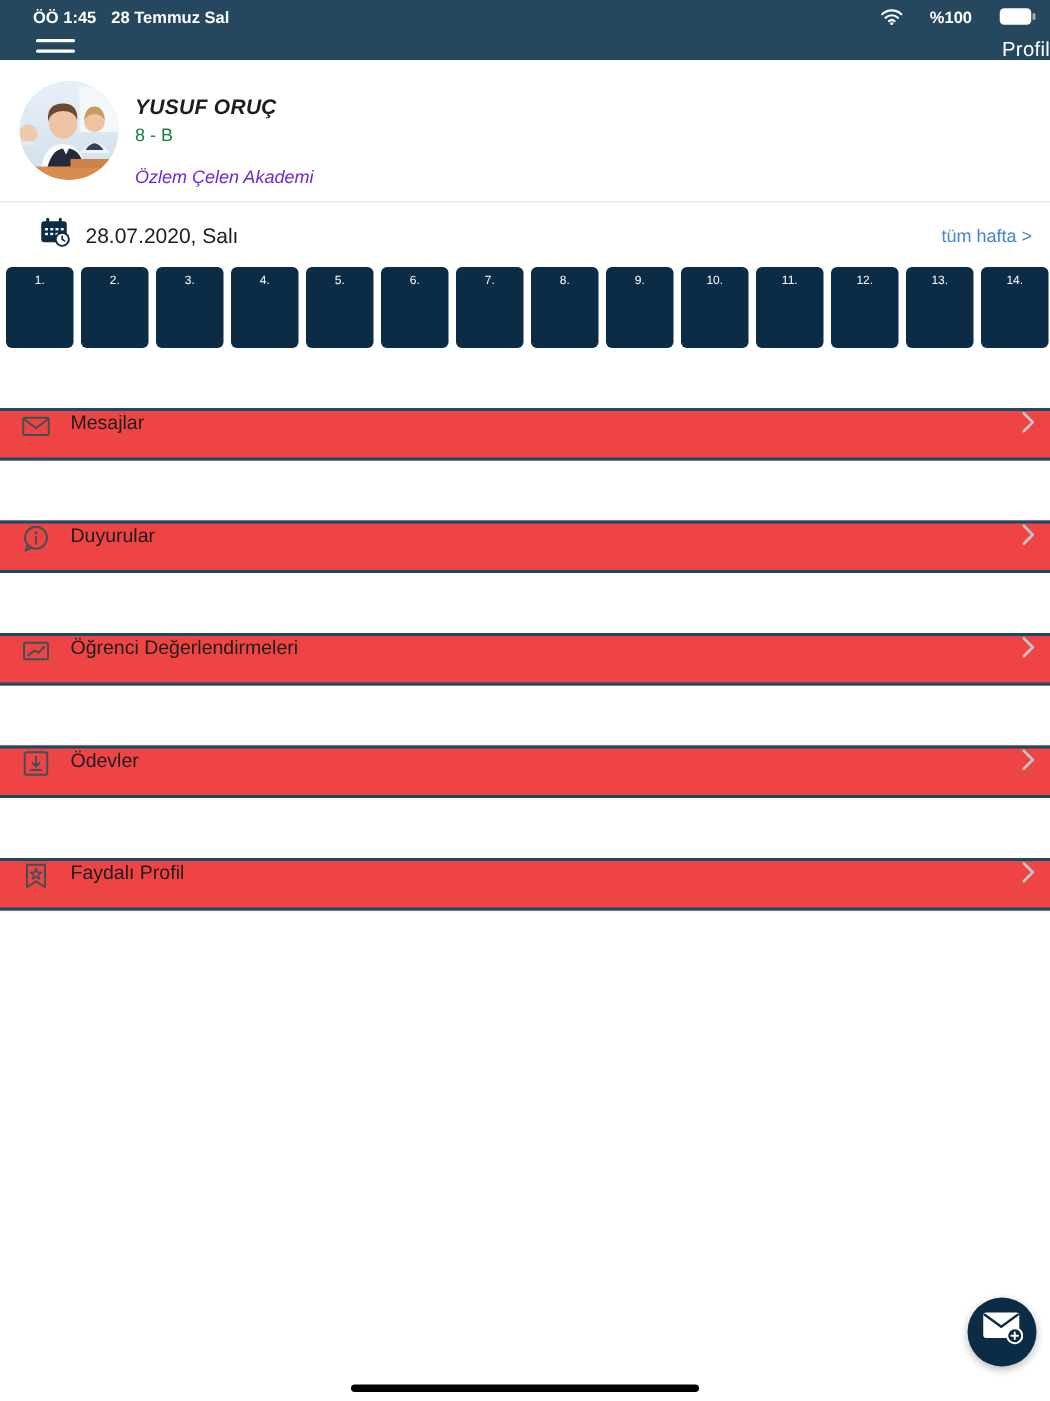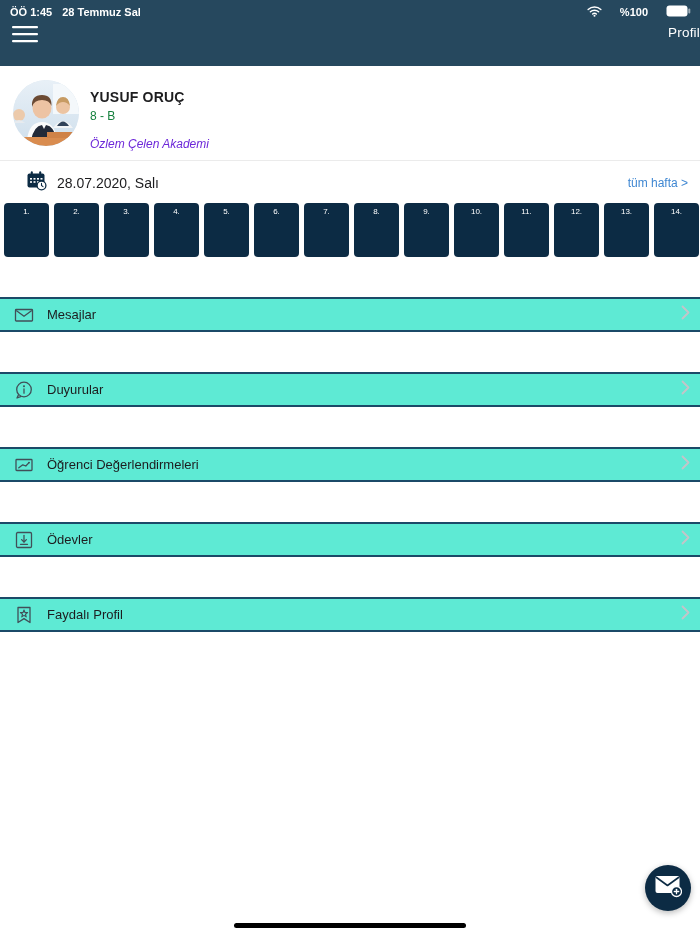--- a/index.html
+++ b/index.html
@@ -1,49 +1,49 @@
 <!DOCTYPE html>
 <html><head>
 <meta charset="utf-8">
 <style>
   * { margin:0; padding:0; box-sizing:border-box; }
   html,body { background:#fff; }
   body { font-family:"Liberation Sans", sans-serif; }
   .screen { position:relative; width:700px; height:934px; background:#ffffff; overflow:hidden; margin:0 auto; }
 
   
-  .header { background:#26485e; height:66px; position:relative; }
+  .header { background:#26485e; height:40px; position:relative;padding-left:12px; }
   .statusbar { display:flex; align-items:center; justify-content:space-between; height:20px; padding:4px 9px 0 10px; color:#fff; font-size:11px; font-weight:600; }
   .sb-left { display:flex; align-items:center; gap:10px; }
   .sb-right { display:flex; align-items:center; gap:18px; }
   .navbar { position:relative; height:30px; }
   .hamburger { position:absolute; left:12px; top:4px; width:26px; height:20px; cursor:pointer; }
   .nav-title { position:absolute; left:0; right:0; top:5px; text-align:right; color:#fff; font-size:13.5px; font-weight:500; letter-spacing:.2px; }
 
   
   .profile { display:flex; align-items:flex-start; padding:14px 14px 9px 13px; border-bottom:1px solid #ebebeb; }
   .avatar { width:66px; height:66px; border-radius:50%; overflow:hidden; flex:0 0 auto; background:#dfe9f1; }
   .p-info { margin-left:11px; padding-top:9px; }
-  .p-name { font-size:14px; font-weight:600; color:#1d1d1f; letter-spacing:.2px; }
+  .p-name { font-size:14px; font-weight:600; color:#1d1d1f; letter-spacing:.2px;font-style:italic; }
   .p-class { font-size:12px; color:#15803d; margin-top:4px; }
   .p-school { font-size:12px; color:#6d28d9; font-style:italic; margin-top:14px; }
 
   
   .date-row { display:flex; align-items:center; padding:9px 12px 6px 26px; }
   .date-label { font-size:14px; color:#1d1d1f; margin-left:10px; }
   .spacer { flex:1; }
   .week-link { font-size:12px; color:#3f87d2; cursor:pointer; }
 
   
   .tiles { display:flex; gap:5px; padding-left:4px; margin-top:2px; }
   .tile { width:45px; height:54px; background:#0c2b44; border-radius:4px; color:#fff; font-size:8px; text-align:center; padding-top:4px; flex:0 0 auto; cursor:pointer; }
 
   
   .menu { margin-top:8px; }
-  .menu-row { display:flex; align-items:center; height:35px; border-top:2px solid #1b4a68; border-bottom:2px solid #1b4a68; margin-bottom:3px; padding:0 10px 0 14px; background:#5eead4; cursor:pointer;margin-top:40px; }
+  .menu-row { display:flex; height:35px; border-top:2px solid #1b4a68; border-bottom:2px solid #1b4a68; margin-bottom:3px; padding:0 10px 0 14px; background:#ef4444; cursor:pointer;margin-top:40px; }
   .menu-icon { width:20px; height:20px; color:#414f58; flex:0 0 auto; display:flex; align-items:center; justify-content:center; }
   .menu-label { font-size:13px; color:#1d1d1f; margin-left:13px; }
   .chevron { color:#c4c4c8; }
 
   
   .fab { position:absolute; right:9px; bottom:23px; width:46px; height:46px; border-radius:50%; background:#0c2b44; display:flex; align-items:center; justify-content:center; box-shadow:0 2px 6px rgba(0,0,0,.28); cursor:pointer; }
 
   
   .home-indicator { position:absolute; left:50%; transform:translateX(-50%); bottom:6px; width:232px; height:5px; border-radius:3px; background:#000; }
 </style>

